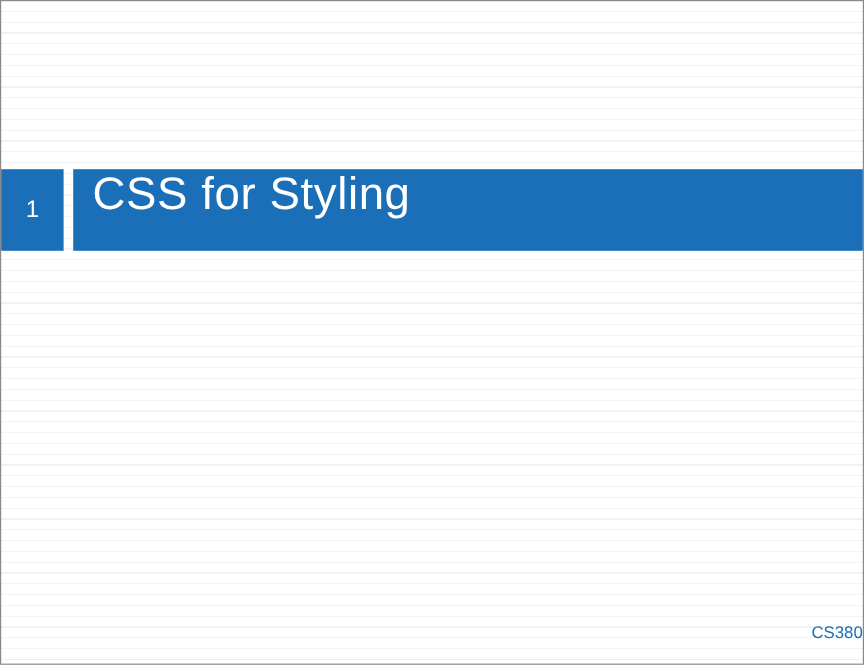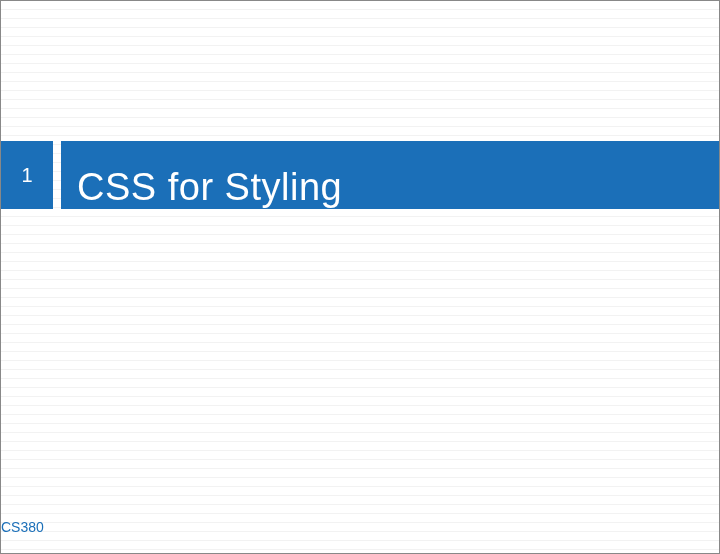--- a/index.html
+++ b/index.html
@@ -49,32 +49,32 @@
     }
     .divider-gap {
       width: 8px;
       background: transparent;
     }
     .title-box {
       flex: 1;
       background: #1b6fb8;
       color: #ffffff;
       display: flex;
-      align-items: flex-end;
+      align-items: flex-start;
       padding-left: 16px;
       font-size: 38px;
       font-weight: 300;
       letter-spacing: 0.5px;
     }
     .footer {
       position: absolute;
       bottom: 18px;
       left: 0;
       width: 100%;
-      text-align: left;
+      text-align: right;
       color: #1b6fb8;
       font-size: 14px;
     }
   </style>
 </head>
 <body>
 
 <div class="slide-container">
   <div class="title-row">
     <div class="slide-number-box">

